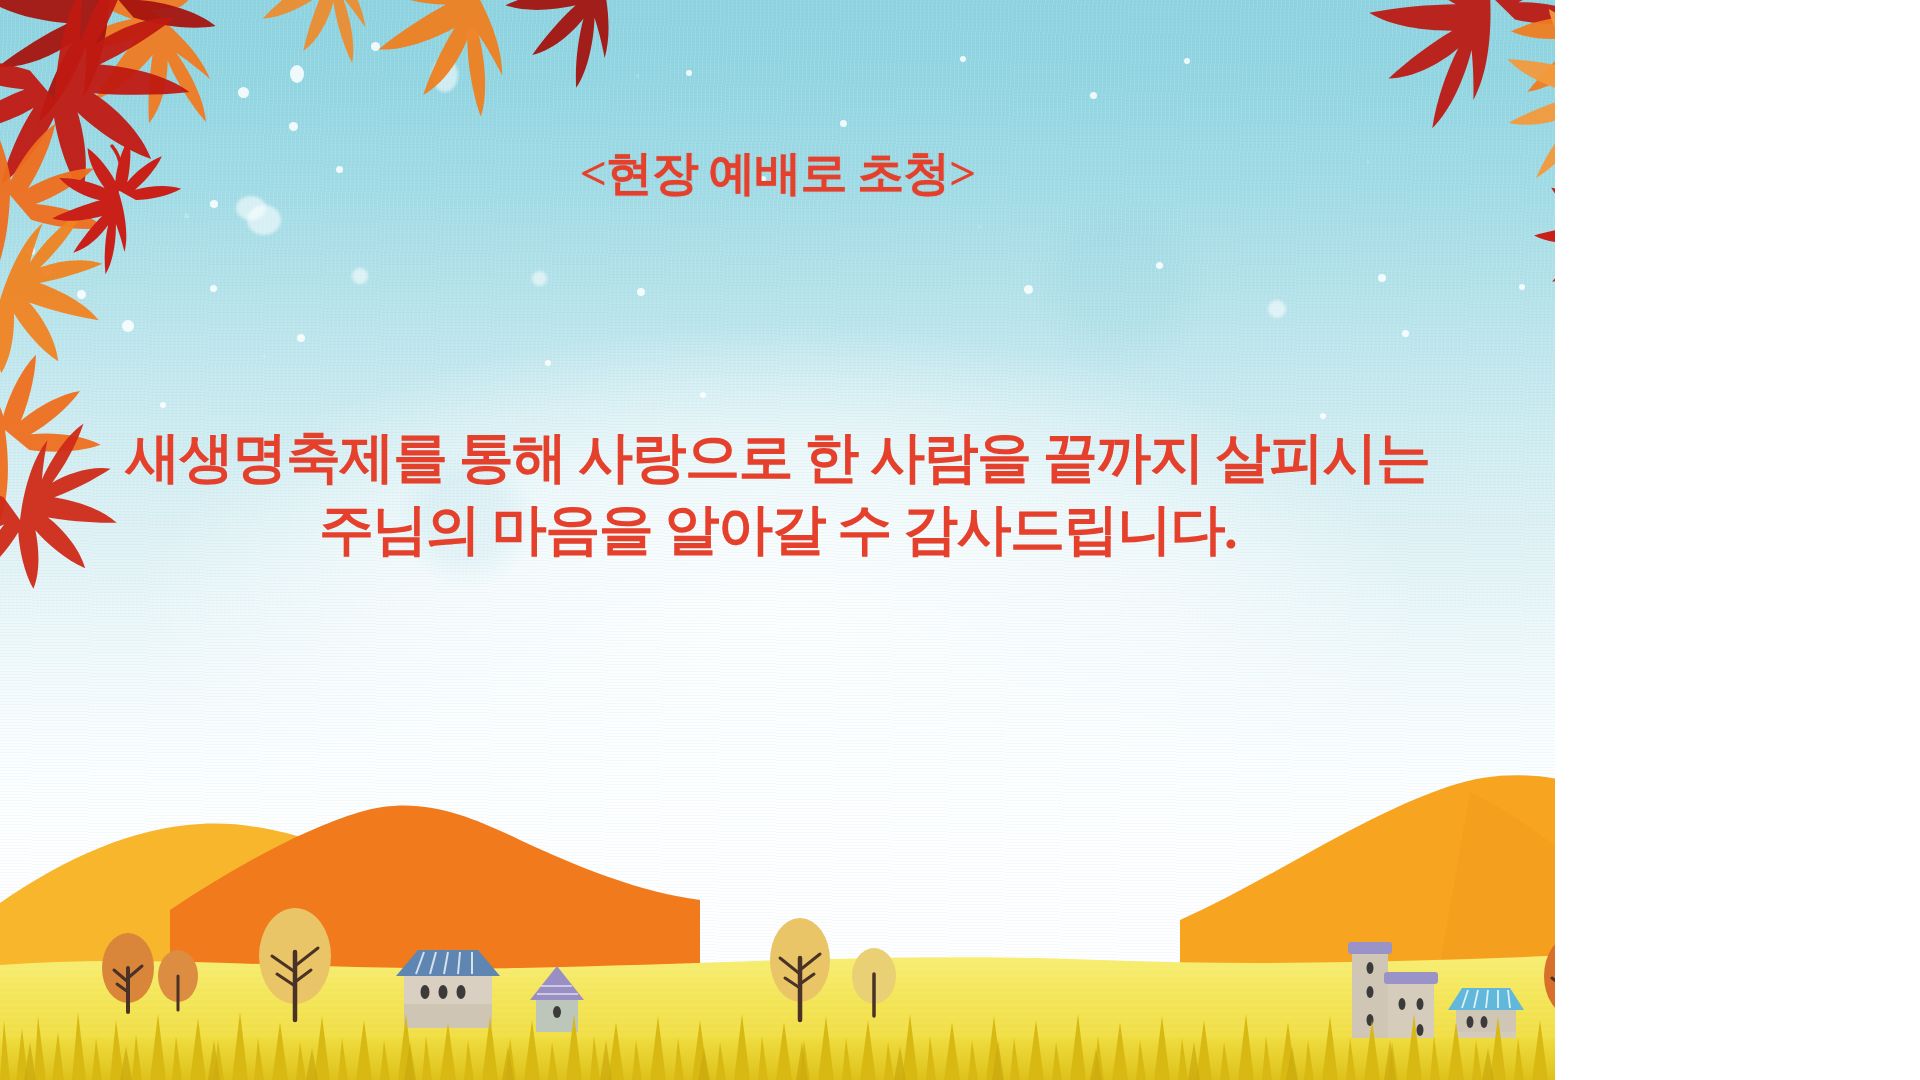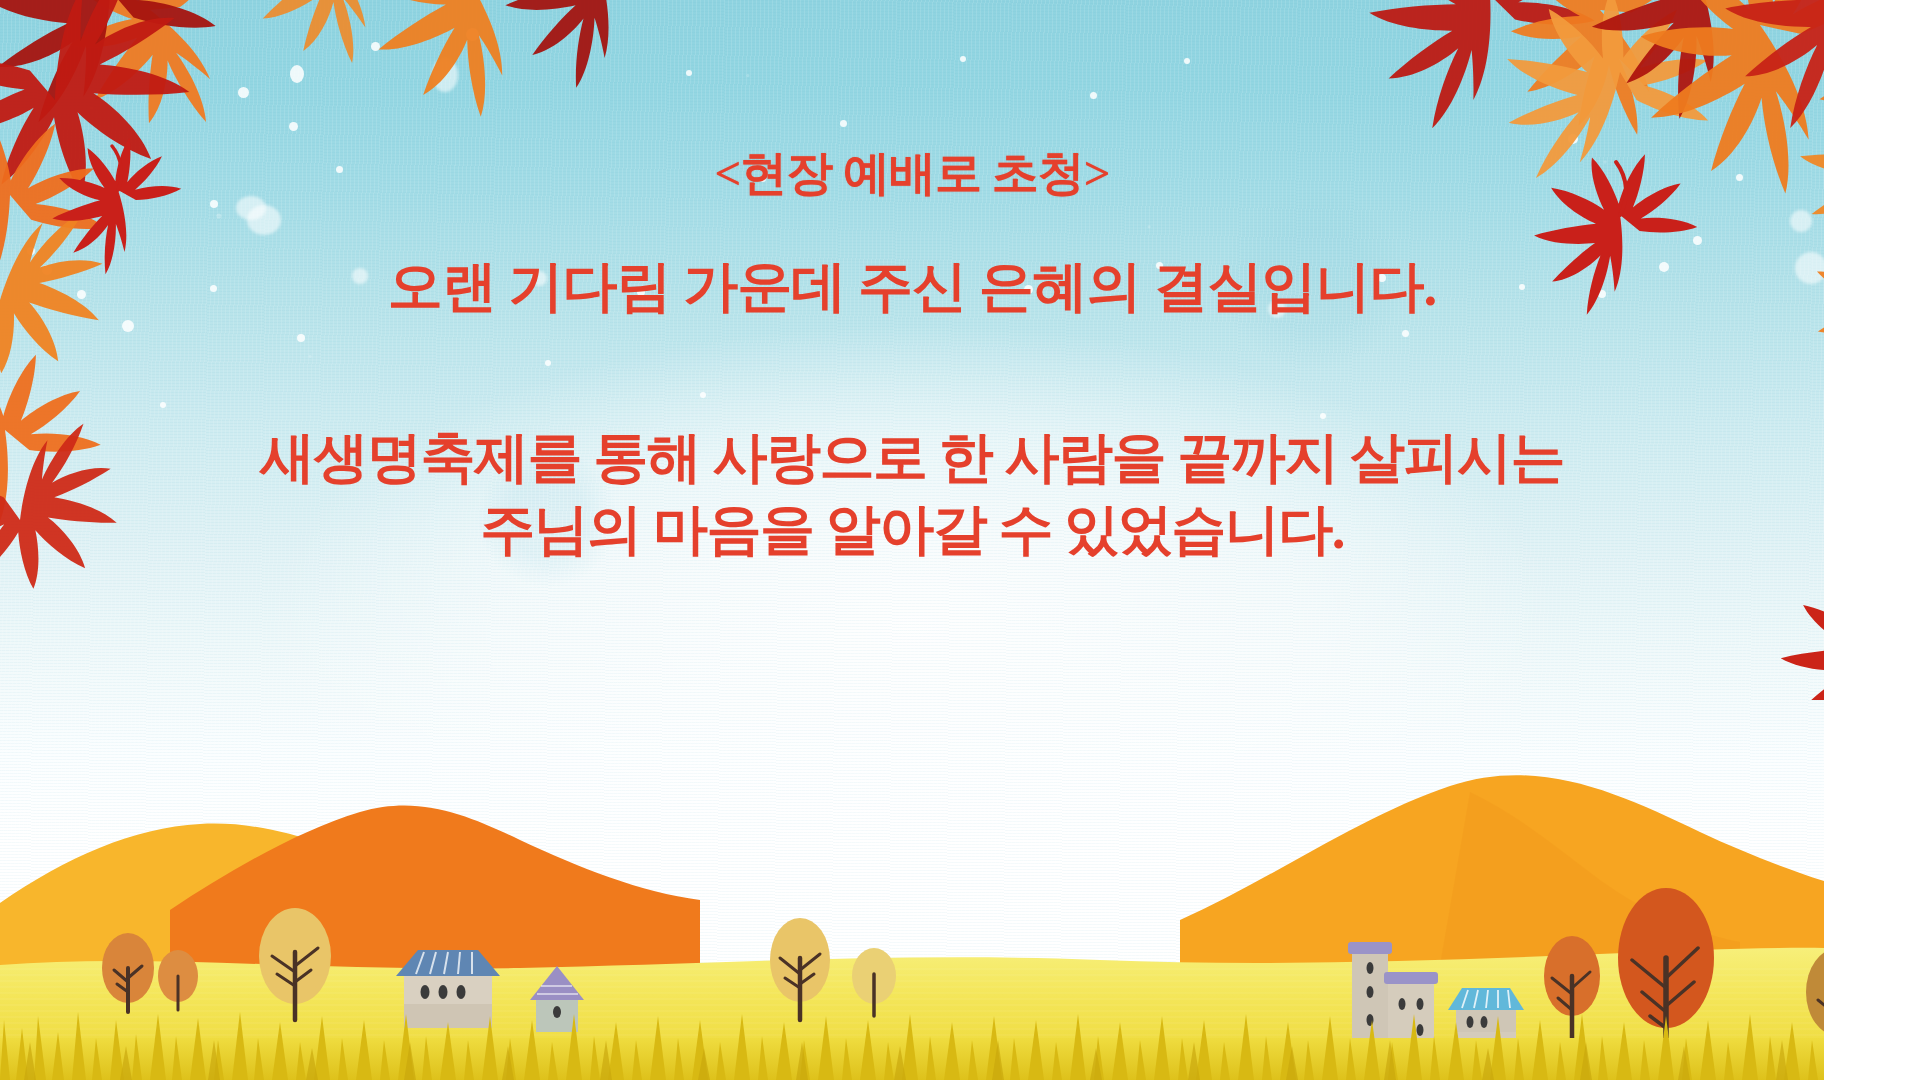--- a/index.html
+++ b/index.html
@@ -3,21 +3,21 @@
 <meta charset="utf-8">
 <title>Autumn Invitation Card</title>
 <style>
   html,body{margin:0;padding:0;}
   body{
     width:1920px;height:1080px;overflow:hidden;
     font-family:"Liberation Serif", serif;
     background:#ffffff;
   }
   #card{
-    position:relative;width:1824px;height:1080px;overflow:hidden;
+    position:relative;width:1555px;height:1080px;overflow:hidden;
     background:#eef7f9;
   }
   
   .sky{
     position:absolute;inset:0;
     background:
       radial-gradient(ellipse 900px 420px at 50% 58%, rgba(255,255,255,.95) 0%, rgba(255,255,255,.55) 45%, rgba(255,255,255,0) 72%),
       linear-gradient(to bottom,
         #8fd3e0 0%,
         #93d6e2 8%,
@@ -237,26 +237,25 @@
         <use href="#maple" transform="translate(140,760) rotate(192) scale(1.0)" fill="#dd3c1a"></use>
         <path d="M140,760 C150,742 152,722 142,706" stroke="#dd3c1a" stroke-width="4" fill="none" stroke-linecap="round"></path>
       </g>
     </svg>
   </div>
 
   <div class="text-layer">
     <div class="heading">&lt;현장 예배로 초청&gt;</div>
 
     <div class="para1">
-      <span class="l1">오랜 기다림 가운데 주신 은혜의 결실입니다.</span>
     </div>
 
     <div class="para2">
       <span class="l1">새생명축제를 통해 사랑으로 한 사람을 끝까지 살피시는</span>
-      <span class="l2">주님의 마음을 알아갈 수 있었습니다.</span>
+      <span class="l2">주님의 마음을 알아갈 수 감사드립니다.</span>
     </div>
   </div>
 
   <div class="landscape">
     <svg width="1920" height="360" viewBox="0 0 1920 360" preserveAspectRatio="none">
       <defs>
         <linearGradient id="fieldGrad" x1="0" y1="0" x2="0" y2="1">
           <stop offset="0%" stop-color="#f7ef7a"></stop>
           <stop offset="35%" stop-color="#f4e65a"></stop>
           <stop offset="100%" stop-color="#ecd631"></stop>

